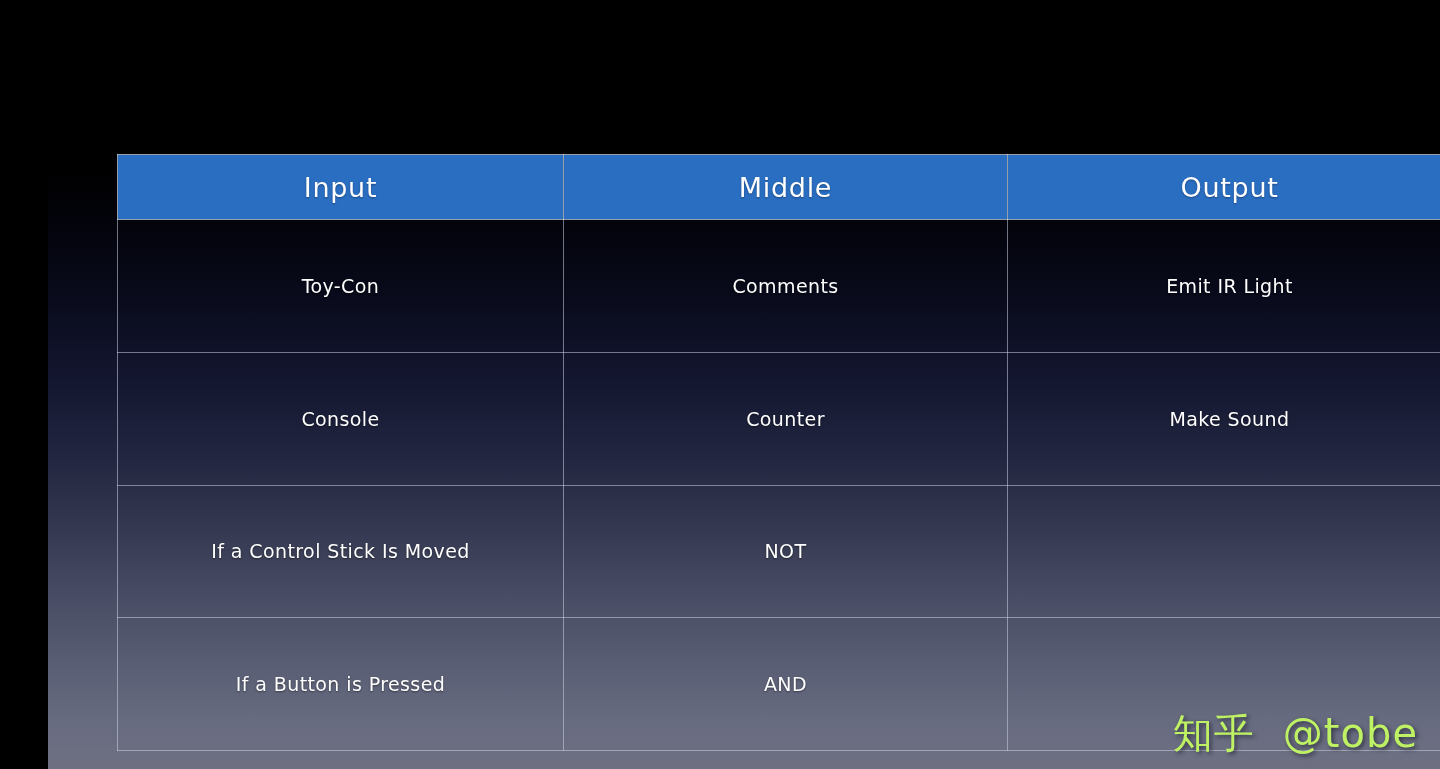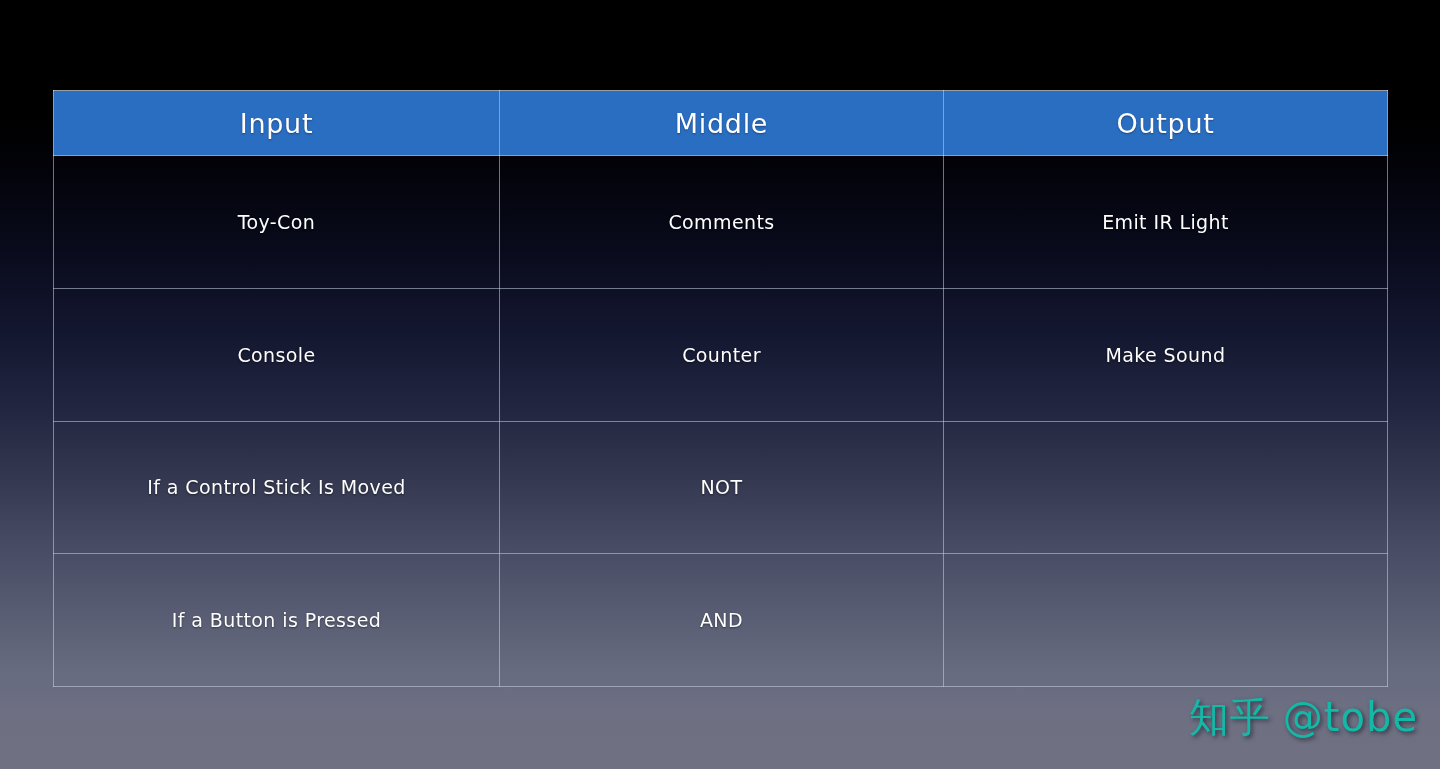--- a/index.html
+++ b/index.html
@@ -1,16 +1,16 @@
 <!DOCTYPE html>
 <html><head>
 <meta charset="utf-8">
 <title>Toy-Con Garage Node Table</title>
 <style>
-  * { box-sizing: border-box; margin: 0; padding: 0; }
+  * { box-sizing: border-box; margin: 16px; padding: 0; }
 
   html, body {
     width: 1440px;
     height: 769px;
     overflow: hidden;
   }
 
   body {
     font-family: "DejaVu Sans", sans-serif;
     background: #000000;
@@ -87,21 +87,21 @@
     letter-spacing: 0.4px;
     background: transparent;
     text-shadow: 0 1px 2px rgba(0,0,0,0.45);
   }
 
   
   #watermark {
     position: absolute;
     right: 22px;
     bottom: 24px;
-    color: #14b8a6;
+    color: #bef264;
     font-size: 40px;
     letter-spacing: 1px;
     text-shadow: 2px 2px 4px rgba(30, 32, 45, 0.75);
     white-space: nowrap;
     user-select: none;
   }
   #watermark .wm-cn { font-family: "DejaVu Sans", sans-serif; }
   #watermark .wm-handle { font-family: "DejaVu Sans", sans-serif; margin-left: 12px; }
 </style>
 </head>

